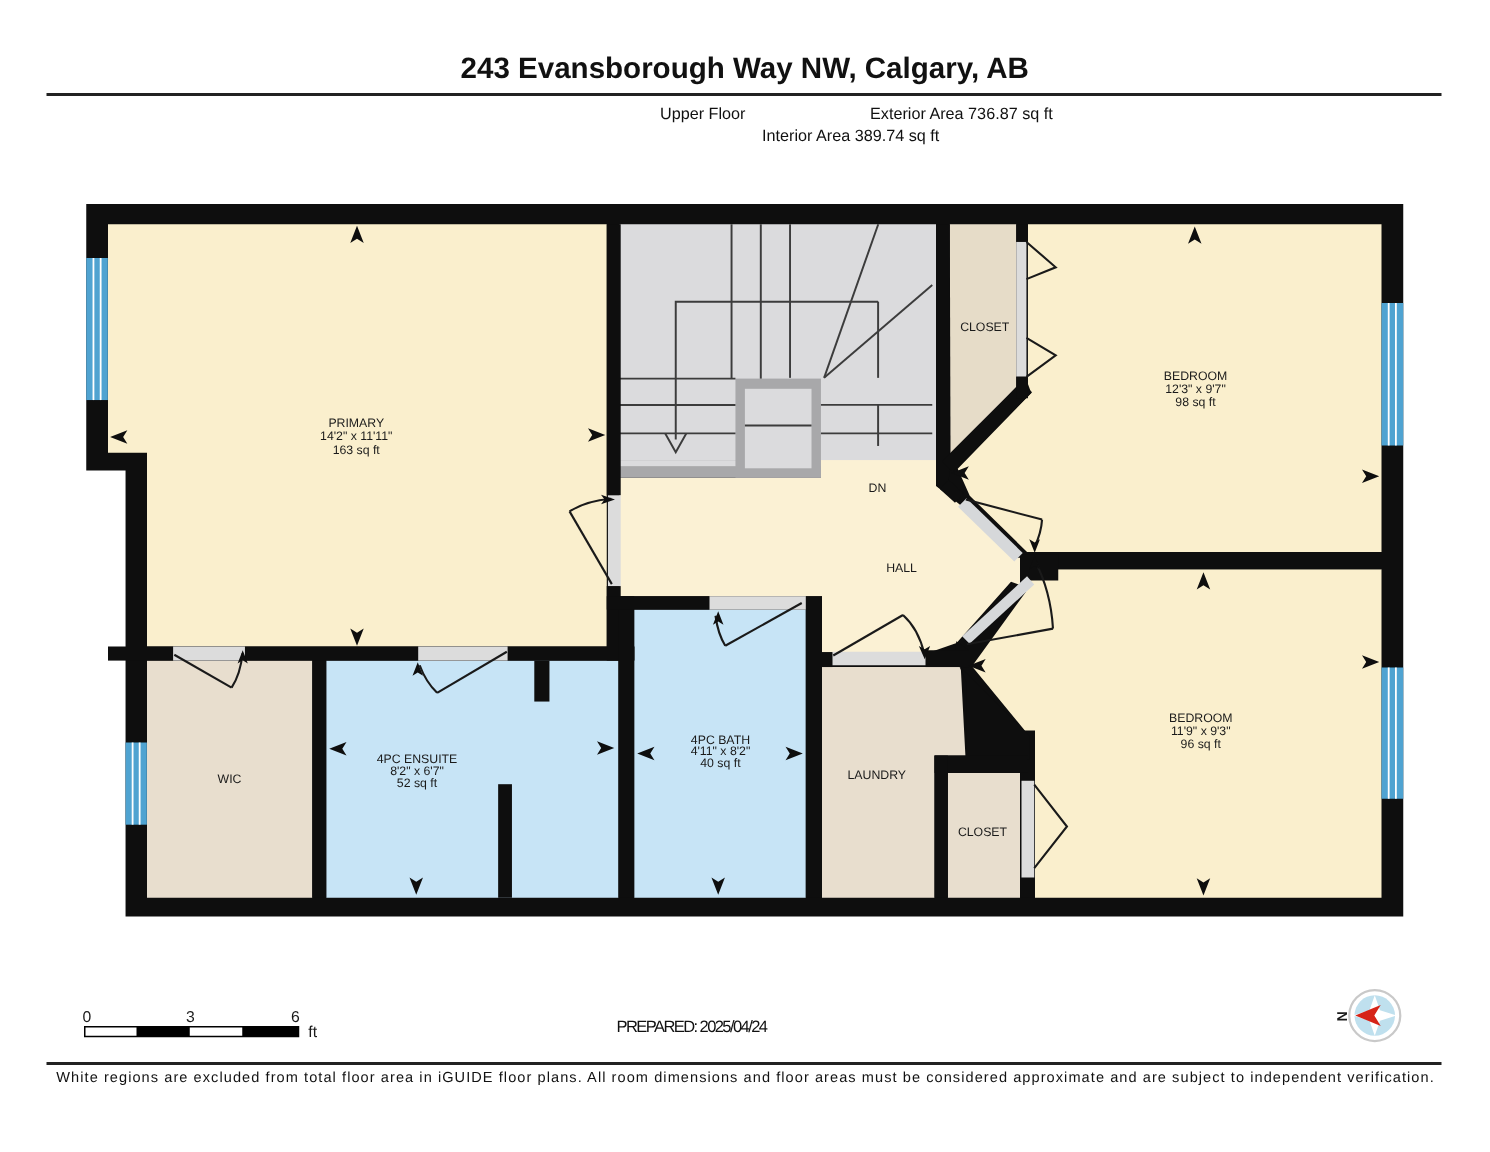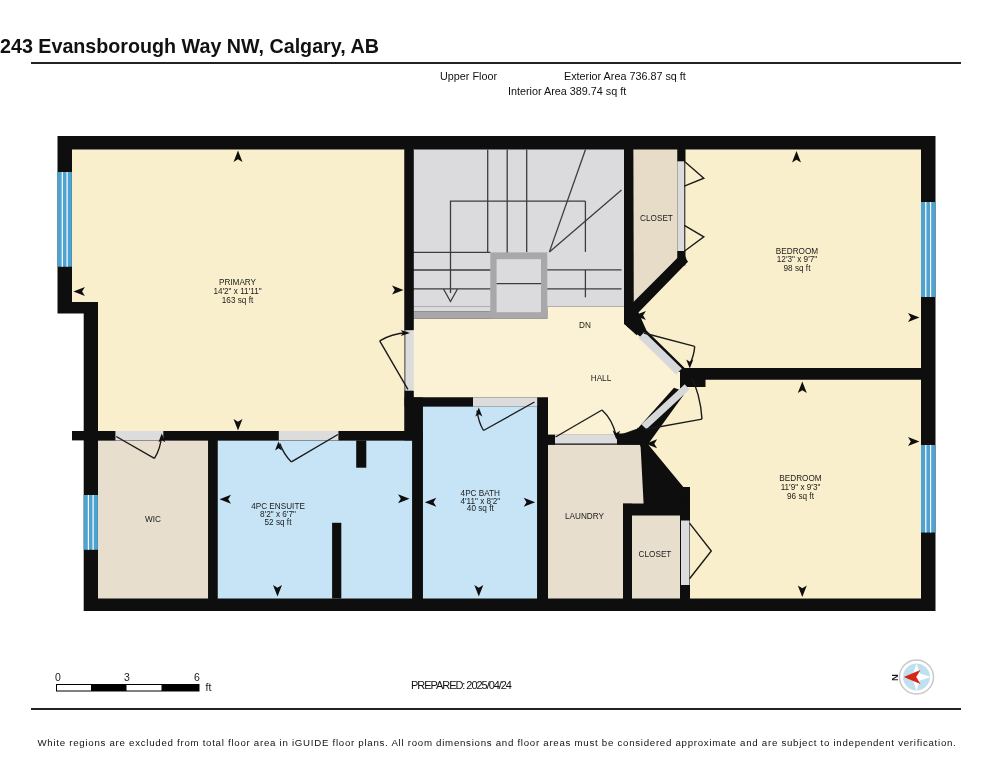--- a/index.html
+++ b/index.html
@@ -1,23 +1,23 @@
 <!DOCTYPE html>
 <html><head>
 <meta charset="utf-8">
 <style>
   html,body{margin:0;padding:0;background:#ffffff;}
   body{width:993px;height:768px;font-family:"Liberation Sans",sans-serif;position:relative;overflow:hidden;}
-  .title{position:absolute;top:35px;left:0;width:993px;text-align:left;font-size:19.7px;font-weight:bold;color:#111;}
+  .title{position:absolute;top:35px;left:0;width:993px;text-align:center;font-size:19.7px;font-weight:bold;color:#111;}
   .hr1{position:absolute;top:62px;left:31px;width:930px;height:1.5px;background:#222;}
   .sub1{position:absolute;top:70px;left:0;width:497px;text-align:right;font-size:10.8px;font-weight:normal;color:#111;}
-  .sub2{position:absolute;top:70px;left:524px;font-size:10.8px;color:#111;padding-left:40px;}
+  .sub2{position:absolute;top:70px;left:540px;font-size:10.8px;color:#111;padding-left:40px;}
   .sub3{position:absolute;top:85px;left:508px;font-size:10.8px;color:#111;}
   .hr2{position:absolute;top:708px;left:31px;width:930px;height:1.5px;background:#222;}
-  .disc{position:absolute;top:712.5px;left:37.5px;font-size:9.7px;letter-spacing:0.72px;color:#111;margin-top:24px;}
+  .disc{position:absolute;top:712.5px;left:37.5px;font-size:9.7px;letter-spacing:0.72px;color:#111;}
   .prep{position:absolute;top:679px;left:0;width:922px;text-align:center;font-size:11px;letter-spacing:-1.05px;color:#111;}
   svg{position:absolute;left:0;top:0;}
   text{font-family:"Liberation Sans",sans-serif;fill:#1a1a1a;}
 </style>
 </head>
 <body>
 
 <div class="title">243 Evansborough Way NW, Calgary, AB</div>
 
 <div class="hr1"></div>

